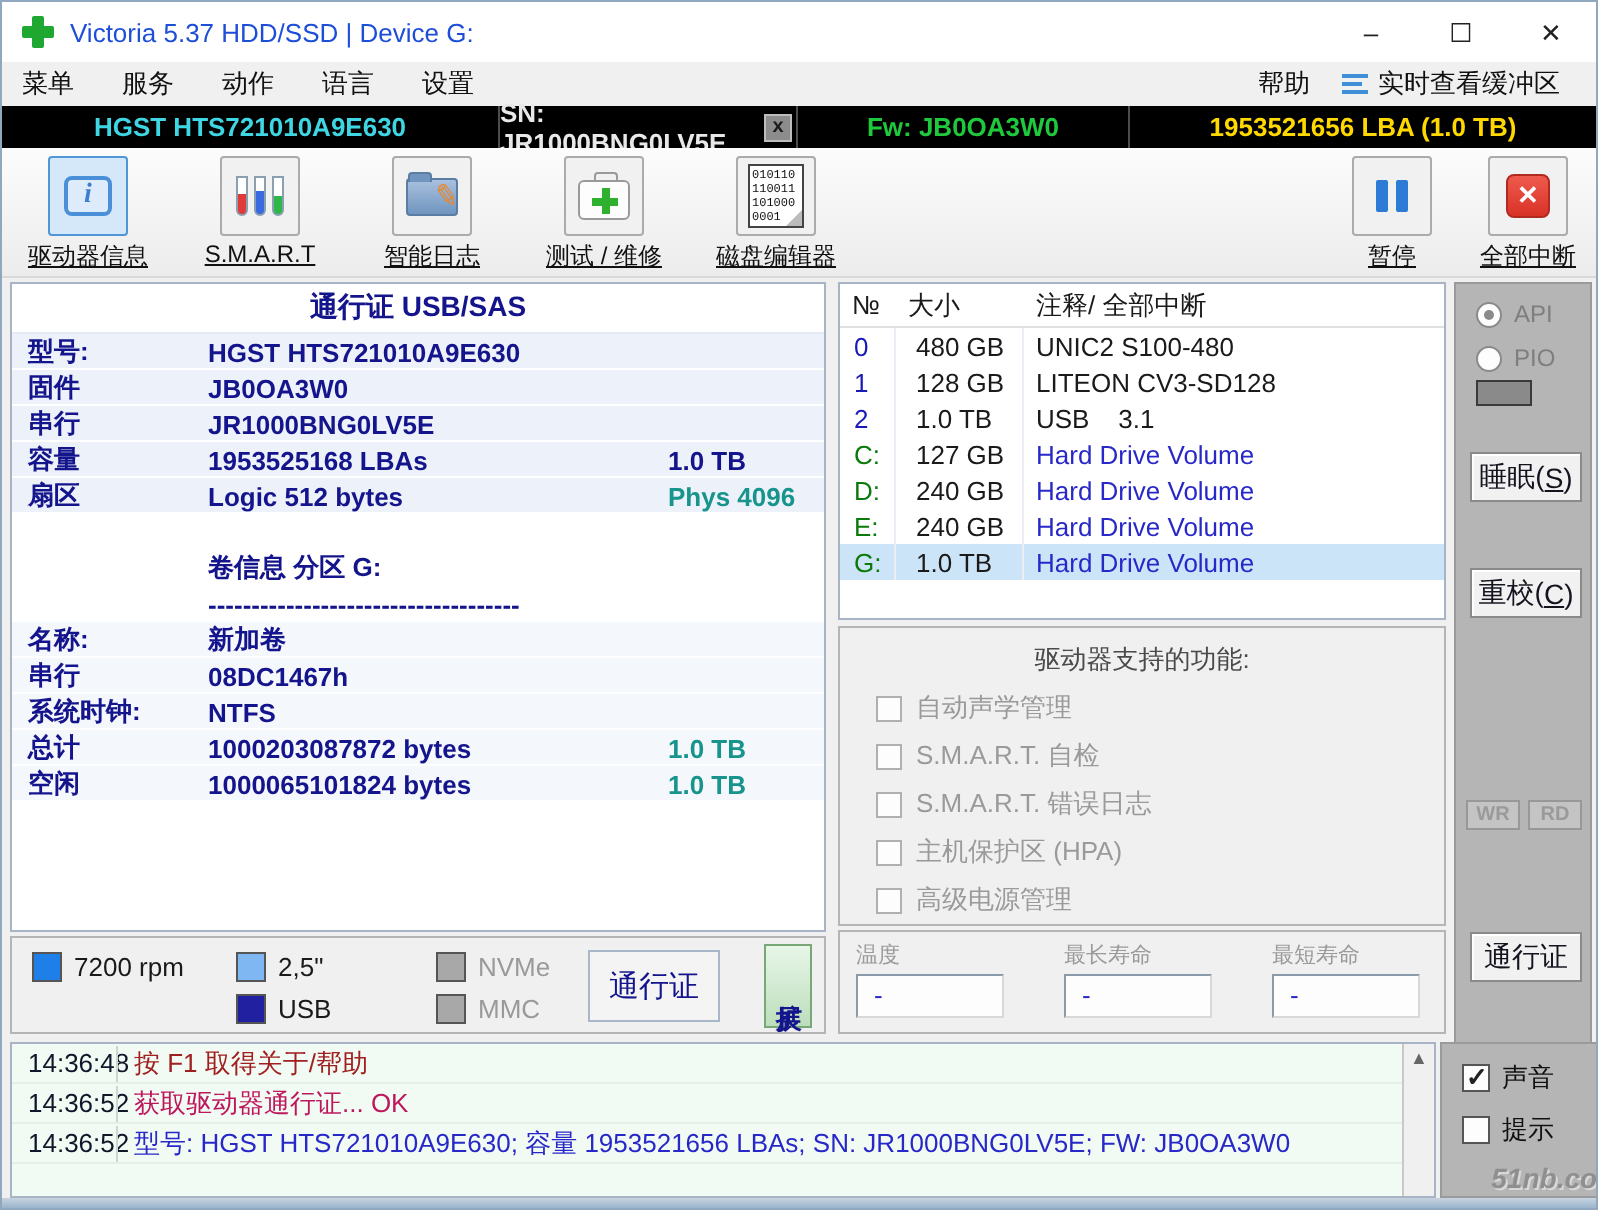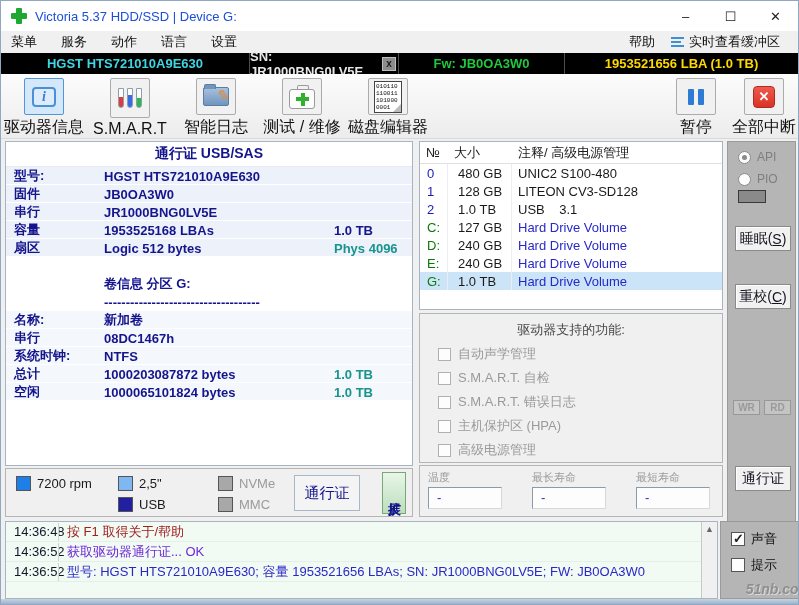--- a/index.html
+++ b/index.html
@@ -33,21 +33,21 @@
   .xbtn { width:14px; height:14px; margin:0 2px; background:#8c8c8c; border:1px solid #bdbdbd; color:#1a1a1a; font-size:10px; font-weight:bold; line-height:12px; text-align:center; }
   .seg.fw { width:165px; color:#1fc93c; }
   .seg.lba { flex:1; color:#ffd800; }
   .vsep { width:1px; height:100%; background:#4d4d4d; }
 
   
   .toolbar { position:absolute; top:73px; left:0; right:0; height:65px; background:linear-gradient(#fcfcfc,#ececec); border-bottom:1px solid #d9d9d9; display:flex; }
   .tb-btn { width:86px; display:flex; flex-direction:column; align-items:center; padding-top:4px; }
   .tb-ico { width:40px; height:40px; background:#f1f1f1; border:1px solid #ababab; border-radius:2px; display:flex; align-items:center; justify-content:center; position:relative; }
   .tb-btn.selected .tb-ico { background:#d5e8f9; border-color:#4f97d6; }
-  .tb-label { font-size:16px; color:#111; margin-top:2px; white-space:nowrap; }
+  .tb-label { font-size:12px; color:#111; margin-top:2px; white-space:nowrap;text-decoration:underline; }
   .tb-right { margin-left:auto; display:flex; }
   .tb-btn.narrow { width:68px; }
 
   .ico-info { width:24px; height:20px; background:#ddebfb; border:2px solid #4a90d9; border-radius:4px; color:#3c7fd0; font-family:"Liberation Serif",serif; font-style:italic; font-weight:bold; font-size:14px; line-height:16px; text-align:center; }
   .ico-smart { display:flex; gap:3px; align-items:flex-end; }
   .tube { width:6px; height:20px; border:1px solid #8aa0b0; border-radius:0 0 3px 3px; }
   .tube.red { background:linear-gradient(#fff 45%, #e03a3a 45%); }
   .tube.blue { background:linear-gradient(#fff 35%, #3a6ae0 35%); }
   .tube.green { background:linear-gradient(#fff 50%, #2eb84a 50%); }
   .ico-folder { position:relative; width:26px; height:19px; background:linear-gradient(#a9c0dd,#7095bf); border:1px solid #5a7da3; border-radius:2px; }
@@ -118,21 +118,21 @@
   .btn-sleep { top:84px; }
   .btn-recal { top:142px; }
   .btn-pass  { top:324px; font-size:14px; }
   .mini-btn { position:absolute; top:258px; width:27px; height:15px; background:#c4c4c4; border:1px solid #989898; color:#9a9a9a; font-size:10px; font-weight:bold; text-align:center; line-height:13px; }
   .btn-wr { left:5px; } .btn-rd { left:36px; }
 
   
   .log-area { position:absolute; left:4px; top:520px; width:713px; height:78px; background:#f2faf4; border:1px solid #a8b4c4; font-size:13px; overflow:hidden; }
   .log-row { display:flex; height:20px; align-items:center; border-bottom:1px solid #e4efe7; }
   .log-time { width:52px; padding-left:8px; color:#0f172a; flex:none; }
-  .log-msg { border-left:1px solid #ccd6cf; padding-left:8px; color:#6d28d9; white-space:nowrap; }
+  .log-msg { border-left:1px solid #ccd6cf; padding-left:8px; color:#be185d; white-space:nowrap; }
   .log-msg.red { color:#a02020; }
   .log-msg.blue { color:#2828c8; }
   .log-scroll { position:absolute; right:0; top:0; bottom:0; width:16px; background:#f0f0f0; border-left:1px solid #c8c8c8; }
   .scroll-up { height:15px; text-align:center; font-size:9px; color:#666; line-height:15px; }
 
   
   .log-side { position:absolute; left:719px; top:520px; width:94px; height:78px; background:#b5b5b5; border:1px solid #9a9a9a; }
   .cb-row { display:flex; align-items:center; gap:6px; margin:8px 0 0 10px; font-size:13px; color:#111; }
   .cb2 { width:14px; height:14px; background:#fdfdfd; border:1px solid #555; position:relative; flex:none; }
   .cb2.checked::after { content:"✓"; position:absolute; left:1px; top:-2px; font-size:13px; color:#222; font-weight:bold; }
@@ -340,21 +340,21 @@
         <span>MMC</span>
       </div>
     <div class="legend-passport">通行证</div>
     <div class="legend-expand">扩展</div>
   </div>
 
   <div class="drive-table">
     <div class="dt-row dt-head">
         <span>№</span>
         <span>大小</span>
-        <span>注释/ 高级电源管理</span>
+        <span>注释/ 全部中断</span>
       </div>
     <div class="dt-row">
         <span class="dt-no">0</span>
         <span class="dt-size">480 GB</span>
         <span class="dt-comment">UNIC2 S100-480</span>
       </div>
     <div class="dt-row">
         <span class="dt-no">1</span>
         <span class="dt-size">128 GB</span>
         <span class="dt-comment">LITEON CV3-SD128</span>

